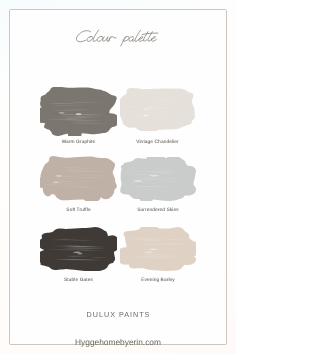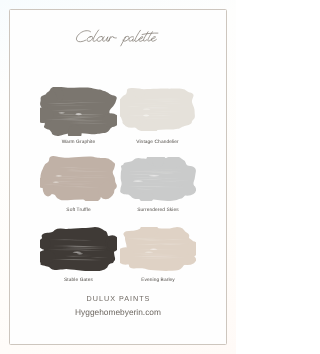--- a/index.html
+++ b/index.html
@@ -11,23 +11,23 @@
 .title{position:absolute;left:0;right:0;top:11.5px;height:26px;}
 .titlesvg{position:absolute;left:50%;top:0;transform:translateX(-50%);width:107.2px;height:30.8px;}
 .sub{position:absolute;left:0;right:0;top:44.4px;text-align:center;
      font-size:7.3px;letter-spacing:1.8px;color:#6e6862;text-indent:1.8px;}
 .grid{position:absolute;left:0;top:0;width:216px;height:334px;}
 .cell{position:absolute;left:0;top:0;}
 .blobwrap{position:absolute;}
 .blob{width:100%;height:100%;display:block;}
 .blobfill{fill:var(--c);}
 .lbl{position:absolute;text-align:center;font-size:4.8px;color:#4f4b46;letter-spacing:.1px;}
-.footer{position:absolute;left:0;right:0;top:284px;text-align:center;}
+.footer{position:absolute;left:0;right:0;top:300px;text-align:center;}
 .brand{font-size:7.2px;letter-spacing:1.0px;color:#6e6862;text-indent:1.0px;}
-.site{margin-top:4px;font-size:8.35px;color:#6e6862;}
+.site{margin-top:18px;font-size:8.35px;color:#6e6862;}
 </style>
 </head>
 <body>
 
 <div class="page">
   <div class="card">
     <div class="title">
         <svg class="titlesvg" viewBox="0 0 150 40">
           <g transform="translate(16.1,2) scale(1,0.82) skewX(-11)" fill="none" stroke="#7d766e" stroke-width="1.05" stroke-linecap="round" stroke-linejoin="round">
             <path d="M22.8,12.2 C19.2,9.2 13.2,10.0 9.2,14.3 C5.2,18.6 4.2,24.3 6.8,27.4 C9.4,30.5 14.8,29.8 18.8,26.8"></path>

